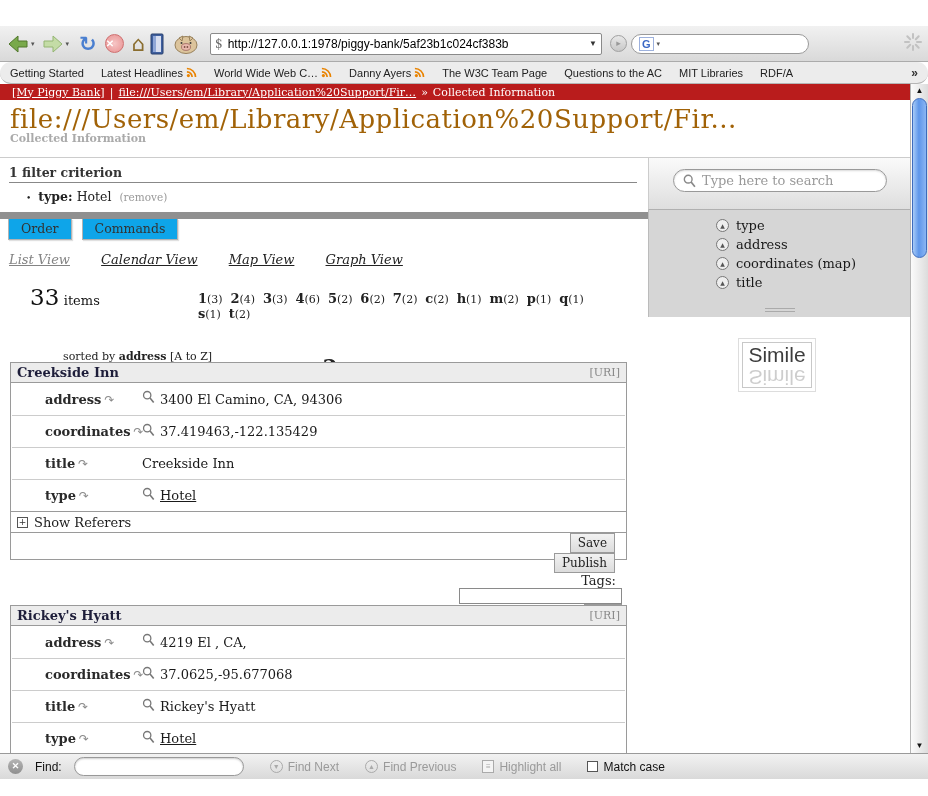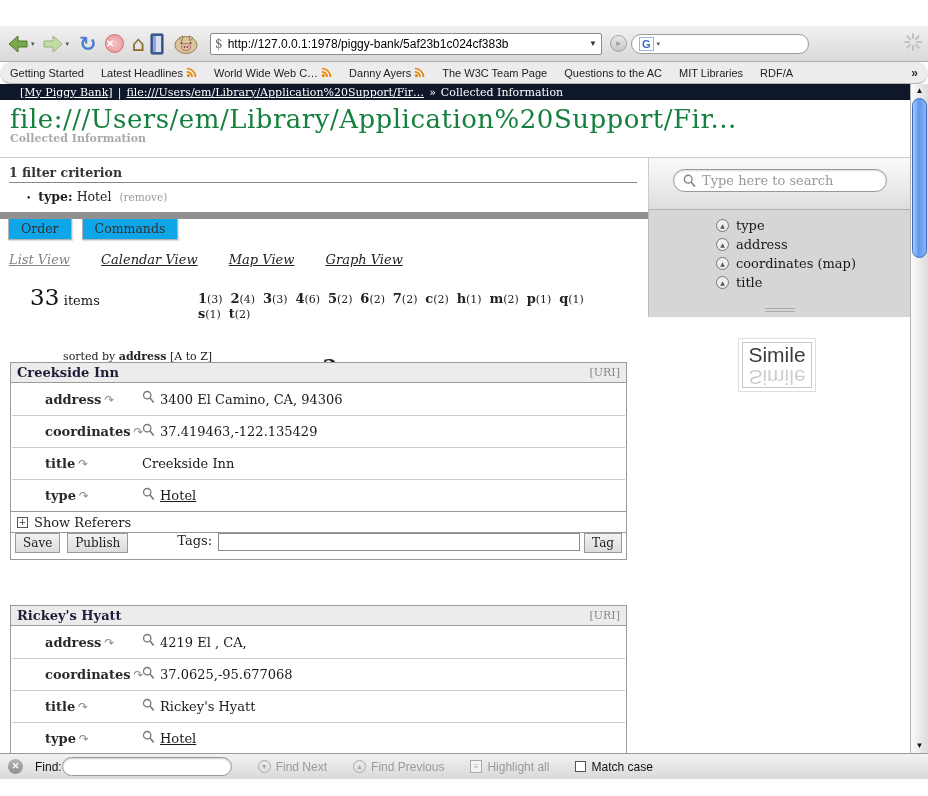--- a/index.html
+++ b/index.html
@@ -42,29 +42,29 @@
 
   #bookmarksbar { position:absolute; top:62px; left:0; width:928px; height:22px;
     background:#ececec; border-bottom:1px solid #b5b5b5; display:flex; align-items:center;
     font-size:11px; color:#222; padding:0 10px;border-radius:11px; }
   .bm-item { display:flex; align-items:center; margin-right:17px; white-space:nowrap; }
   .bm-item svg { margin-left:3px; }
   .bm-overflow { margin-left:auto; font-size:12px; color:#333; font-weight:bold; }
 
   
   #viewport { position:absolute; top:84px; left:0; width:928px; height:669px; background:#fff; overflow:hidden; }
-  #breadcrumbbar { position:absolute; top:0; left:0; width:910px; height:16px; background:#0f172a;
-    color:#fff; font-family:"DejaVu Serif",serif; font-size:11px; display:flex; align-items:center; padding:0 20px; white-space:nowrap; }
+  #breadcrumbbar { position:absolute; top:0; left:0; width:910px; height:16px; background:#b91c1c;
+    color:#fff; font-family:"DejaVu Serif",serif; font-size:11px; display:flex; align-items:center; padding:0 12px; white-space:nowrap; }
   #breadcrumbbar a { color:#fff; text-decoration:underline; }
   #breadcrumbbar .sep { margin:0 5px; text-decoration:none; }
   #breadcrumbbar .crumb-arrow { margin:0 5px; }
 
   #pagearea { position:absolute; top:16px; left:0; width:910px; height:653px; overflow:hidden; }
   #pageheader { position:absolute; top:0; left:0; width:910px; height:58px; border-bottom:1px solid #ccc; padding:4px 10px 0 10px; }
-  #pageheader .big-title { font-family:"DejaVu Serif",serif; font-size:26px; color:#15803d; letter-spacing:0.5px; white-space:nowrap; }
+  #pageheader .big-title { font-family:"DejaVu Serif",serif; font-size:26px; color:#a16207; letter-spacing:0.5px; white-space:nowrap; }
   #pageheader .sub-title { font-family:"DejaVu Serif",serif; font-size:11px; font-weight:bold; color:#aaa; margin-top:-2px; }
 
   
   #leftcol { position:absolute; top:58px; left:0; width:648px; height:595px; }
   .filter-heading { position:absolute; top:7px; left:9px; font-family:"DejaVu Serif",serif; font-size:12.5px; font-weight:bold; color:#333; }
   .filter-rule { position:absolute; top:24px; left:9px; width:628px; border-top:1px solid #888; }
   .filter-item { position:absolute; top:31px; left:26px; font-family:"DejaVu Serif",serif; font-size:12.5px; color:#222; }
   .filter-item .bullet { font-size:9px; margin-right:7px; color:#222; }
   .filter-item b { font-weight:bold; }
   .filter-item .remove { font-size:10.5px; color:#999; margin-left:4px; }
@@ -106,21 +106,21 @@
   .prop-row { display:flex; align-items:center; height:32px; margin:0 1px; }
   .prop-row + .prop-row { border-top:1px solid #ccc; }
   .prop-label { width:130px; padding-left:33px; font-family:"DejaVu Serif",serif; font-size:13px; font-weight:bold; color:#2a2a2a; white-space:nowrap; }
   .curl { font-family:"DejaVu Sans",sans-serif; font-size:12px; color:#8a8a8a; font-weight:normal; margin-left:3px; }
   .prop-value { display:flex; align-items:center; font-family:"DejaVu Serif",serif; font-size:13px; color:#1a1a1a; }
   .prop-value .mag { margin-right:5px; margin-top:-4px; }
   .prop-value a { color:#1a1a1a; text-decoration:underline; }
   .referers-row { border-top:1px solid #9a9a9a; height:21px; display:flex; align-items:center; padding-left:6px;
     font-family:"DejaVu Serif",serif; font-size:13px; color:#222; }
   .plusbox { width:11px; height:11px; border:1px solid #555; font-size:9px; line-height:9px; text-align:center; color:#333; margin-right:6px; background:#fff; }
-  .actions-row { border-top:1px solid #9a9a9a; height:27px; display:flex; align-items:flex-start; padding:0 4px; }
+  .actions-row { border-top:1px solid #9a9a9a; height:27px; display:flex; align-items:flex-end; padding:0 4px;flex-direction:column; }
   .btn { font-family:"DejaVu Serif",serif; font-size:12px; color:#222; background:linear-gradient(#f2f2f2,#dcdcdc);
     border:1px solid #9a9a9a; padding:2px 7px; margin-right:7px; }
   .tags-label { font-family:"DejaVu Serif",serif; font-size:13px; color:#222; margin:0 6px 0 42px; }
   .tags-input { flex:1; height:18px; border:1px solid #8a8a8a; font-size:12px; padding:0 3px; font-family:"Liberation Sans",sans-serif; }
   .tag-btn { margin-left:4px; margin-right:0; }
 
   
   #sidebar { position:absolute; top:58px; left:648px; width:262px; height:595px; }
   .search-area { position:absolute; top:0; left:0; width:262px; height:52px;
     background:linear-gradient(#fafafa,#dedede); border-left:1px solid #ccc; border-bottom:1px solid #b0b0b0; }
@@ -151,21 +151,21 @@
   .sb-down { bottom:0; }
   .sb-thumb { position:absolute; top:14px; left:1px; width:15px; height:160px; border-radius:8px;
     background:linear-gradient(to right,#a8cbf7,#5e96ea 45%,#8ab6f3); border:1px solid #3c6bbd; }
 
   
   #findbar { position:absolute; top:753px; left:0; width:928px; height:26px;
     background:linear-gradient(#f2f2f2,#d9d9d9); border-top:1px solid #9a9a9a;
     display:flex; align-items:center; padding:0 8px; font-size:12px; }
   .fb-close { width:15px; height:15px; border-radius:50%; background:linear-gradient(#b5b5b5,#8f8f8f);
     color:#fff; font-size:9px; font-weight:bold; text-align:center; line-height:14px; margin-right:12px; }
-  .fb-label { color:#111; margin-right:0; }
+  .fb-label { color:#111; margin-right:12px; }
   .fb-pill { width:170px; height:19px; background:#fff; border:1px solid #999; border-radius:10px;
     display:flex; align-items:center; padding:0 7px; box-shadow:inset 0 1px 2px rgba(0,0,0,0.2); }
   .fb-pill input { flex:1; border:none; outline:none; font-size:12px; margin-left:4px; background:transparent; }
   .fb-btn { display:flex; align-items:center; color:#9a9a9a; margin-left:26px; }
   .fb-circle { width:13px; height:13px; border-radius:50%; border:1px solid #aaa; font-size:7px; line-height:12px; text-align:center; color:#aaa; margin-right:5px; }
   .fb-hl-icon { width:12px; height:13px; border:1px solid #aaa; font-size:8px; line-height:12px; text-align:center; color:#aaa; margin-right:5px; background:#f4f4f4; }
   .fb-checkbox { width:11px; height:11px; border:1px solid #555; background:#fff; margin-right:5px; }
   .fb-match { display:flex; align-items:center; color:#111; margin-left:26px; }
 
   

